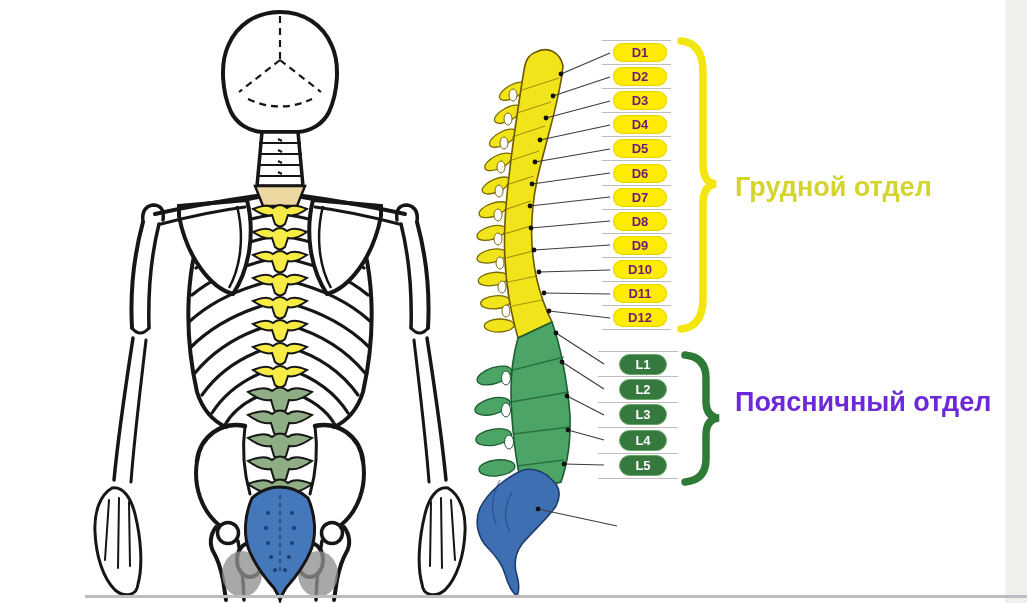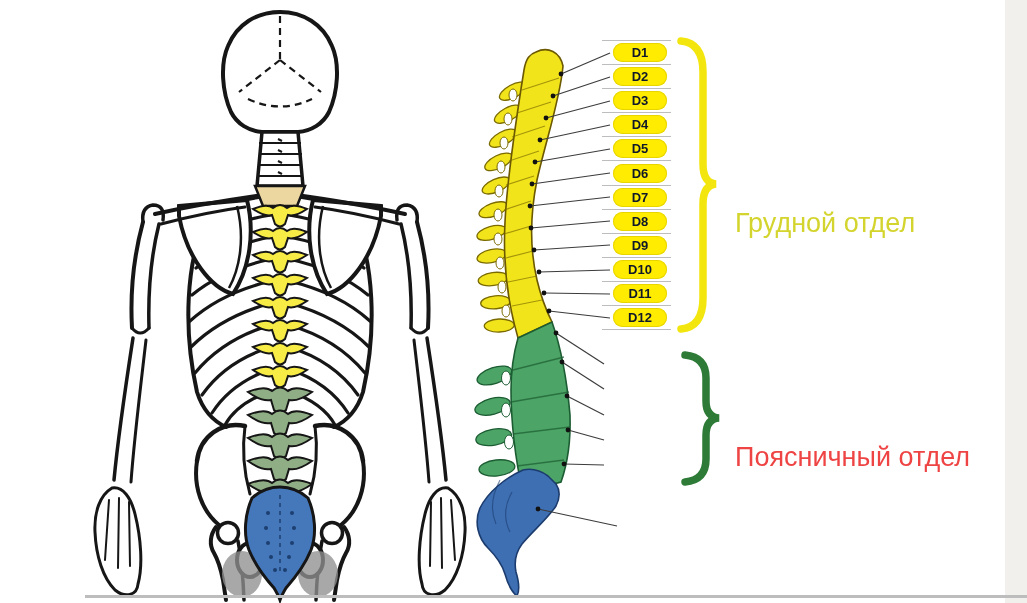--- a/index.html
+++ b/index.html
@@ -14,42 +14,42 @@
     position:absolute; left:602px; top:40px; width:69px;
     border-bottom:1.5px solid #bdbdbd;
   }
   .d-row {
     height:24.1px; border-top:1.5px solid #bdbdbd; box-sizing:border-box;
     display:flex; align-items:center;
   }
   .pill-d {
     margin-left:11px; width:54px; height:19px; background:#ffec00;
     border-radius:10px; display:flex; align-items:center; justify-content:center;
-    font-weight:bold; font-size:13px; color:#0f172a;
+    font-weight:bold; font-size:13px; color:#701a75;
     box-shadow: inset 0 0 0 1px #e8d500;
   }
   .l-rows {
     position:absolute; left:598px; top:351px; width:80px;
     border-bottom:1.5px solid #bdbdbd;
   }
   .l-row {
     height:25.4px; border-top:1.5px solid #bdbdbd; box-sizing:border-box;
     display:flex; align-items:center;
   }
   .pill-l {
     margin-left:21px; width:48px; height:21px; background:#36793e;
     border:1.5px solid #6aa868; border-radius:11px; box-sizing:border-box;
     display:flex; align-items:center; justify-content:center;
     font-weight:bold; font-size:13px; color:#fff;
   }
 
   
-  .section-label { position:absolute; font-weight:normal; white-space:nowrap;margin-top:36px; }
+  .section-label { position:absolute; font-weight:bold; white-space:nowrap; }
   .label-thoracic { left:735px; top:172px; font-size:27px; color:#d4d42e; }
-  .label-lumbar   { left:735px; top:406px; font-size:27px; color:#ef4444; }
+  .label-lumbar   { left:735px; top:387px; font-size:27px; color:#6d28d9; }
   .label-sacral   { left:621px; top:505px; font-size:29px; color:#3b7ac6; }
 
   .baseline {
     position:absolute; left:85px; right:0; top:595px; height:2.5px; background:#bdbdbd;
   }
   .right-edge {
     position:absolute; right:0; top:0; width:22px; height:100%; background:#f2f0ed;
   }
 </style>
 </head>
@@ -320,19 +320,36 @@
         <div class="pill-d">D10</div>
       </div>
     <div class="d-row">
         <div class="pill-d">D11</div>
       </div>
     <div class="d-row">
         <div class="pill-d">D12</div>
       </div>
   </div>
 
+  <div class="l-rows">
+    <div class="l-row">
+        <div class="pill-l">L1</div>
+      </div>
+    <div class="l-row">
+        <div class="pill-l">L2</div>
+      </div>
+    <div class="l-row">
+        <div class="pill-l">L3</div>
+      </div>
+    <div class="l-row">
+        <div class="pill-l">L4</div>
+      </div>
+    <div class="l-row">
+        <div class="pill-l">L5</div>
+      </div>
+  </div>
 
   <div class="section-label label-thoracic">Грудной отдел</div>
   <div class="section-label label-lumbar">Поясничный отдел</div>
 
   <div class="right-edge"></div>
   <div class="baseline"></div>
 </div>
 
 </body></html>

